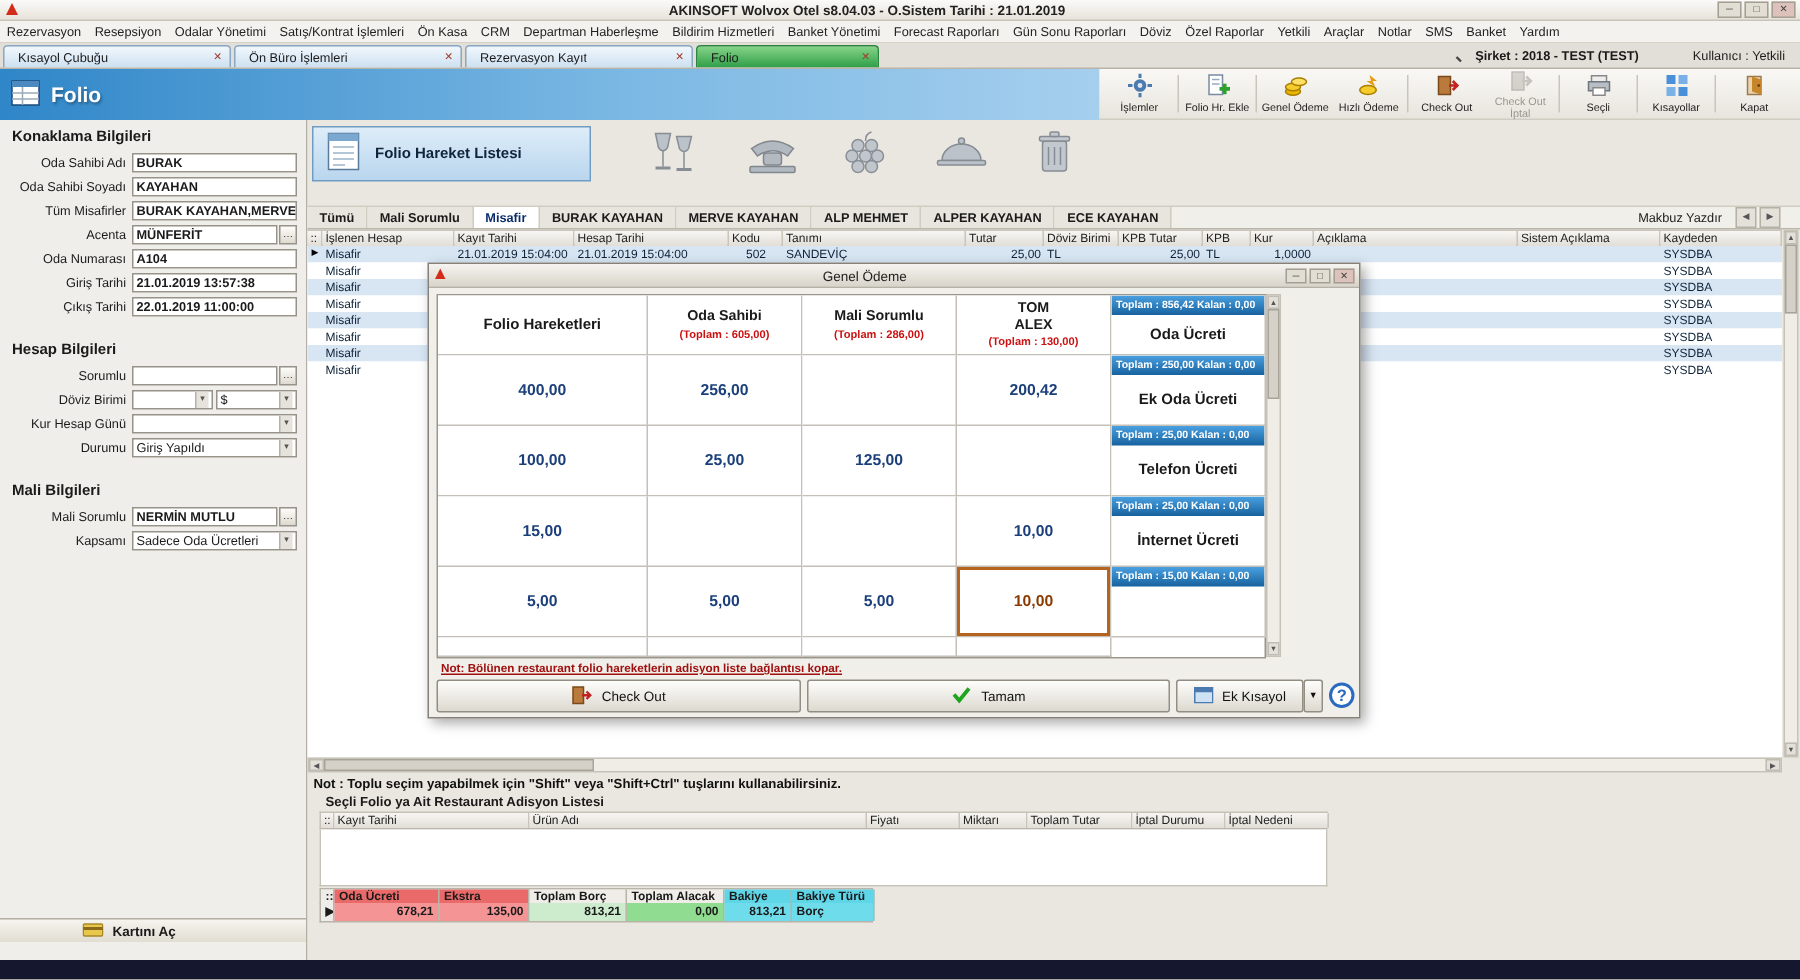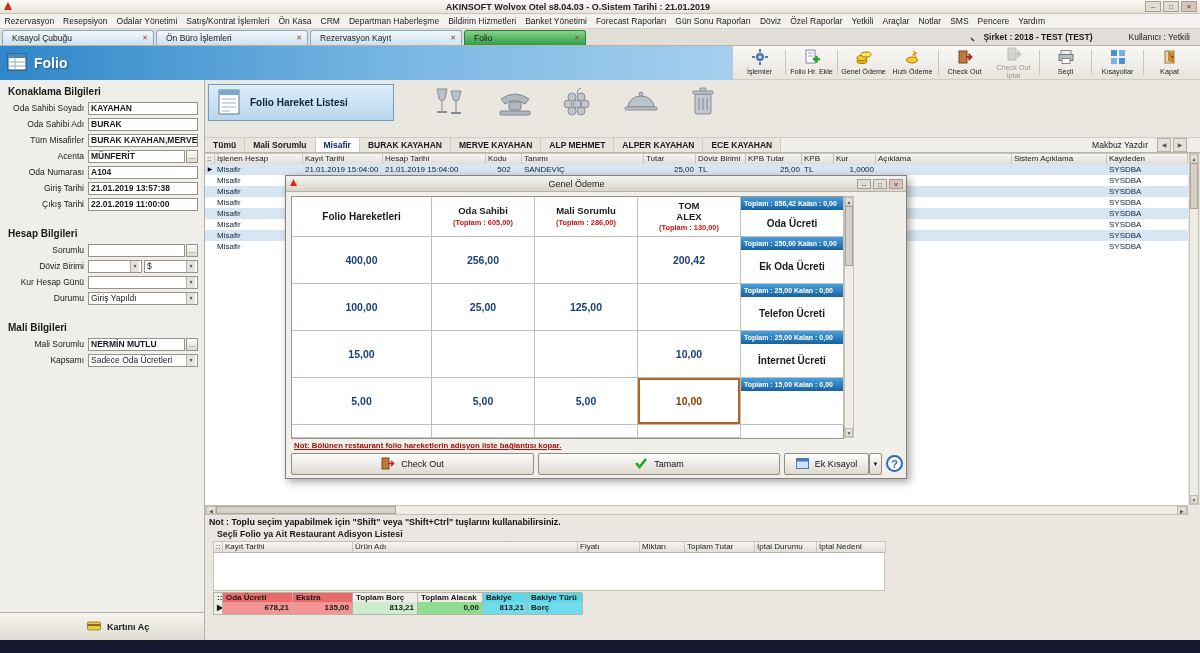--- a/index.html
+++ b/index.html
@@ -40,21 +40,21 @@
   #sidebar{position:absolute;left:0;top:80px;width:205px;height:560px;background:#f0eeea;border-right:1px solid #b3afa5}
   .sec-title{font-weight:bold;font-size:10px;padding:6px 0 3px 8px}
   .f-row{display:flex;align-items:center;height:16px;padding-right:6px}
   .f-label{width:88px;text-align:right;padding-right:4px;font-size:8.5px;white-space:nowrap;overflow:hidden}
   .f-box{flex:1;height:13px;background:#fff;border:1px solid #97938a;font-size:8.5px;font-weight:bold;line-height:11px;padding:0 2px;overflow:hidden;white-space:nowrap;display:flex;align-items:center}
   .f-sel{font-weight:normal;justify-content:space-between}
   .f-arrow{width:9px;height:11px;background:#e6e3dc;border-left:1px solid #b5b1a7;font-size:6px;line-height:11px;text-align:center;color:#555;flex:none}
   .side-btn{width:12px;height:13px;margin-left:1px;background:linear-gradient(#fdfdfb,#dedacf);border:1px solid #97938a;font-size:7px;line-height:11px;text-align:center;color:#333;flex:none}
   .half{display:flex;flex:1;gap:2px}
   .half .f-box{flex:1}
-  #karta{position:absolute;left:0;bottom:0;width:100%;height:28px;background:linear-gradient(#f6f4ef,#e1ddd2);border-top:1px solid #b3afa5;display:flex;align-items:center;gap:6px;padding-left:87px;font-weight:bold;font-size:9px}
+  #karta{position:absolute;left:0;bottom:12px;width:100%;height:16px;background:linear-gradient(#f6f4ef,#e1ddd2);border-top:1px solid #b3afa5;display:flex;align-items:center;gap:6px;padding-left:55px;font-weight:bold;font-size:9px}
 
   
   #main{position:absolute;left:205px;top:80px;width:995px;height:560px;background:#eae7e1}
   #folio-list-btn{position:absolute;left:3px;top:4px;width:186px;height:37px;background:linear-gradient(#deedf9,#b9d6ee);border:1px solid #6f9cc2;display:flex;align-items:center;gap:7px;padding-left:8px;font-weight:bold;font-size:10px;color:#10243a}
   .ghost-icon{position:absolute;top:5px;width:44px;height:34px;display:flex;align-items:center;justify-content:center}
 
   #guest-tabs{position:absolute;left:0;top:57px;width:995px;height:16px;background:#f1efe9;border-top:1px solid #cfccc2;border-bottom:1px solid #b9b5ab;display:flex;align-items:stretch}
   .gtab{padding:0 8px;font-weight:bold;font-size:8.5px;line-height:14px;border-right:1px solid #cfccc2;background:#e8e5de;white-space:nowrap}
   .gtab.active{background:#fff;color:#0b2e6b}
   #makbuz{margin-left:auto;padding:0 8px;font-size:8.5px;line-height:14px;white-space:nowrap}
@@ -147,21 +147,21 @@
         <span class="menu-item">Bildirim Hizmetleri</span>
         <span class="menu-item">Banket Yönetimi</span>
         <span class="menu-item">Forecast Raporları</span>
         <span class="menu-item">Gün Sonu Raporları</span>
         <span class="menu-item">Döviz</span>
         <span class="menu-item">Özel Raporlar</span>
         <span class="menu-item">Yetkili</span>
         <span class="menu-item">Araçlar</span>
         <span class="menu-item">Notlar</span>
         <span class="menu-item">SMS</span>
-        <span class="menu-item">Pencere</span>
+        <span class="menu-item">Banket</span>
         <span class="menu-item">Yardım</span>
       </span>
     </div>
 
   <div id="tabbar">
     <div id="window-tabs" style="display:flex;align-items:flex-end;height:17px">
         <div class="wtab">
           <span class="wtab-label">Kısayol Çubuğu</span>
           <span class="wtab-close">✕</span>
         </div>
@@ -282,26 +282,26 @@
               <circle cx="10.5" cy="8" r="0.9" fill="#5a3a10"></circle>
             </svg></span>
         <span>Kapat</span>
       </div>
     </div>
   </div>
 
   <div id="sidebar">
     <div class="sec-title">Konaklama Bilgileri</div>
     <div class="f-row">
+      <div class="f-label">Oda Sahibi Adı</div>
+      <div class="f-box">BURAK</div>
+    </div>
+    <div class="f-row">
       <div class="f-label">Oda Sahibi Soyadı</div>
       <div class="f-box">KAYAHAN</div>
-    </div>
-    <div class="f-row">
-      <div class="f-label">Oda Sahibi Adı</div>
-      <div class="f-box">BURAK</div>
     </div>
     <div class="f-row">
       <div class="f-label">Tüm Misafirler</div>
       <div class="f-box">BURAK KAYAHAN,MERVE KAYA</div>
     </div>
     <div class="f-row">
       <div class="f-label">Acenta</div>
       <div class="f-box">MÜNFERİT</div>
       <div class="side-btn">…</div>
     </div>

